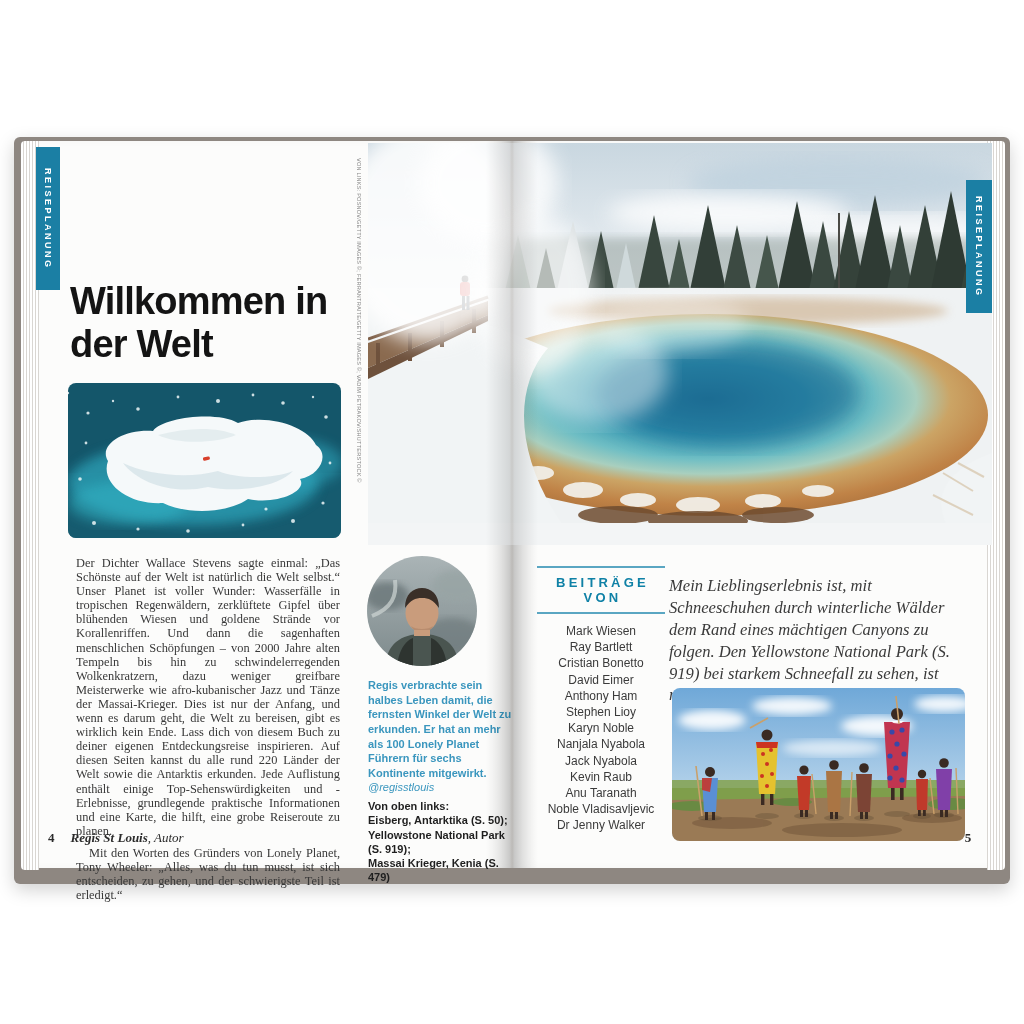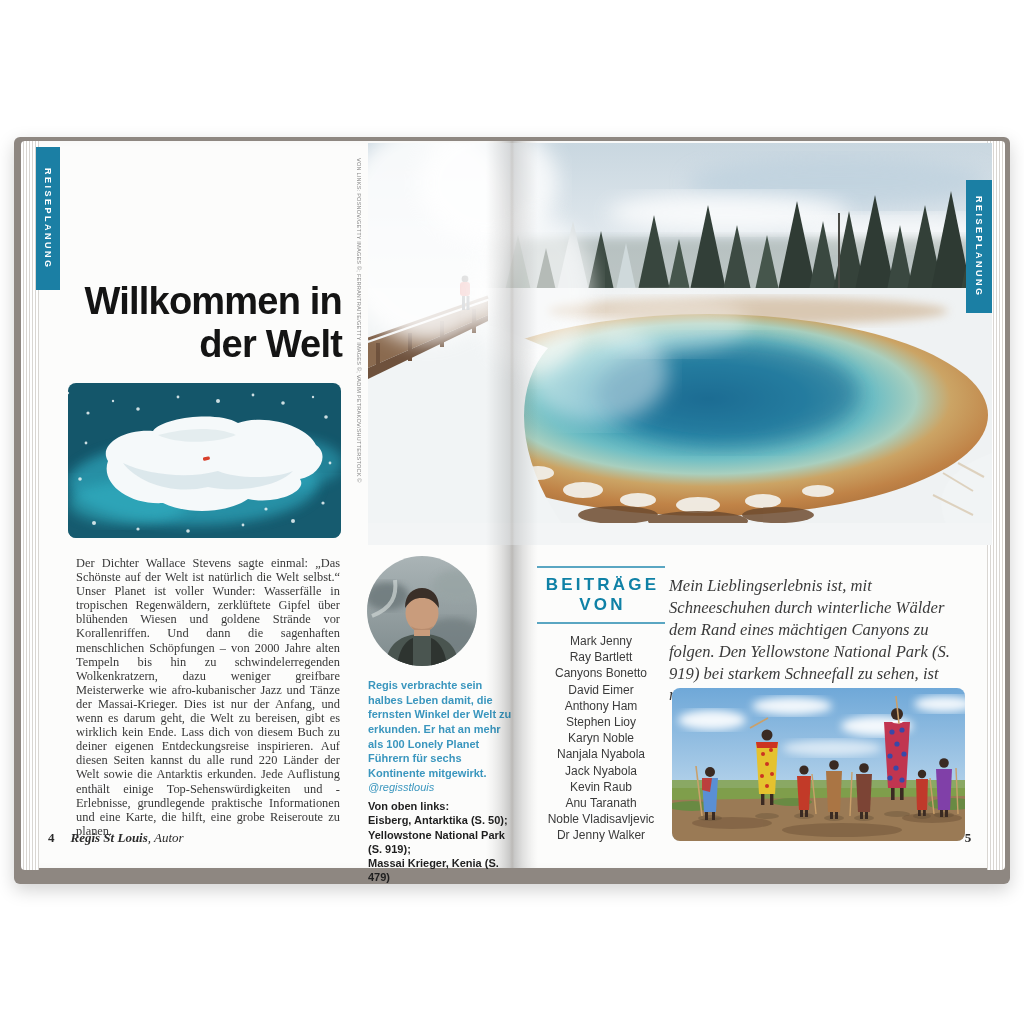--- a/index.html
+++ b/index.html
@@ -40,21 +40,21 @@
     display:flex;align-items:center;justify-content:center;
     writing-mode:vertical-rl;
     font-size:9px;font-weight:bold;letter-spacing:2.5px;
   }
   .tab-left{left:36px;top:147px;width:24px;height:143px;}
   .tab-right{left:966px;top:180px;width:26px;height:133px;}
 
   
   .main-title{
     left:70px;top:280px;width:272px;z-index:10;
-    font-size:38px;line-height:1.12;font-weight:bold;color:#141414;letter-spacing:-0.8px;text-align:right;
+    font-size:38px;line-height:1.12;font-weight:bold;color:#141414;letter-spacing:-0.8px;
   }
   .body-text{
     left:68px;top:548px;width:280px;z-index:10;
     font-family:"Liberation Serif",serif;
     font-size:12.4px;line-height:14.1px;color:#383838;text-align:justify;
   }
   .body-text p{margin:8px;}
   .body-text p + p{text-indent:13px;}
   .footer-left{
     left:48px;top:830px;z-index:10;
@@ -81,21 +81,21 @@
     left:368px;top:799px;width:150px;z-index:10;
     font-size:11px;line-height:1.3;font-weight:bold;color:#1f1f1f;
   }
 
   
   .contributors{
     left:531px;top:566px;width:140px;z-index:10;text-align:center;
   }
   .contributors .rule{width:128px;height:2px;background:#5aa6c2;margin:0 auto;}
   .contributors .heading{
-    color:#0f81a6;font-size:17px;font-weight:bold;letter-spacing:3.2px;
+    color:#0f81a6;font-size:13px;font-weight:bold;letter-spacing:3.2px;
     padding:7px 0 7px 3px;
     text-align:center;
   }
   .contributors .names{margin-top:9px;font-size:12px;line-height:16.2px;color:#3b3b3b;}
   .quote{
     left:669px;top:551px;width:300px;z-index:10;
     font-family:"Liberation Serif",serif;font-style:italic;
     font-size:16.6px;line-height:1.32;color:#3a3a3a;margin-top:24px;
   }
   .footer-right{
@@ -283,20 +283,21 @@
       <circle cx="198" cy="126" r="1.6"></circle>
         <circle cx="90,." cy="10" r="1.2"></circle>
     </g>
 
     <rect x="135" y="74" width="7" height="3.4" rx="1.5" fill="#d8402c" transform="rotate(-12 138 76)"></rect>
   </svg>
 </div>
 
 <div class="abs body-text">
     <p>Der Dichter Wallace Stevens sagte einmal: „Das Schönste auf der Welt ist natürlich die Welt selbst.“ Unser Planet ist voller Wunder: Wasserfälle in tropischen Regenwäldern, zerklüftete Gipfel über blühenden Wiesen und goldene Strände vor Korallenriffen. Und dann die sagenhaften menschlichen Schöpfungen – von 2000 Jahre alten Tempeln bis hin zu schwindelerregenden Wolkenkratzern, dazu weniger greifbare Meisterwerke wie afro-kubanischer Jazz und Tänze der Massai-Krieger. Dies ist nur der Anfang, und wenn es darum geht, die Welt zu bereisen, gibt es wirklich kein Ende. Lass dich von diesem Buch zu deiner eigenen Entdeckungsreise inspirieren. Auf diesen Seiten kannst du alle rund 220 Länder der Welt sowie die Antarktis erkunden. Jede Auflistung enthält einige Top-Sehenswürdigkeiten und -Erlebnisse, grundlegende praktische Informationen und eine Karte, die hilft, eine grobe Reiseroute zu planen.</p>
+    <p>Mit den Worten des Gründers von Lonely Planet, Tony Wheeler: „Alles, was du tun musst, ist sich entscheiden, zu gehen, und der schwierigste Teil ist erledigt.“</p>
   </div>
 
 <div class="abs footer-left">
   <span class="pagenum">4</span><span class="author-name">Regis St Louis</span><span class="author-role">, Autor</span>
 </div>
 
 <div class="abs credit-vertical">VON LINKS: POSNOV/GETTY IMAGES ©; FERRANTRAITE/GETTY IMAGES ©; VADIM PETRAKOV/SHUTTERSTOCK ©</div>
 
 <div class="abs photo author-photo">
   <svg width="110" height="110" viewBox="0 0 110 110" xmlns="http://www.w3.org/2000/svg">
@@ -336,23 +337,23 @@
     <div>Eisberg, Antarktika (S. 50);</div>
     <div>Yellowstone National Park (S. 919);</div>
     <div>Massai Krieger, Kenia (S. 479)</div>
   </div>
 
 <div class="abs contributors">
   <div class="rule"></div>
   <div class="heading">BEITRÄGE VON</div>
   <div class="rule"></div>
   <div class="names">
-      <div>Mark Jenny</div>
+      <div>Mark Wiesen</div>
       <div>Ray Bartlett</div>
-      <div>Canyons Bonetto</div>
+      <div>Cristian Bonetto</div>
       <div>David Eimer</div>
       <div>Anthony Ham</div>
       <div>Stephen Lioy</div>
       <div>Karyn Noble</div>
       <div>Nanjala Nyabola</div>
       <div>Jack Nyabola</div>
       <div>Kevin Raub</div>
       <div>Anu Taranath</div>
       <div>Noble Vladisavljevic</div>
       <div>Dr Jenny Walker</div>

